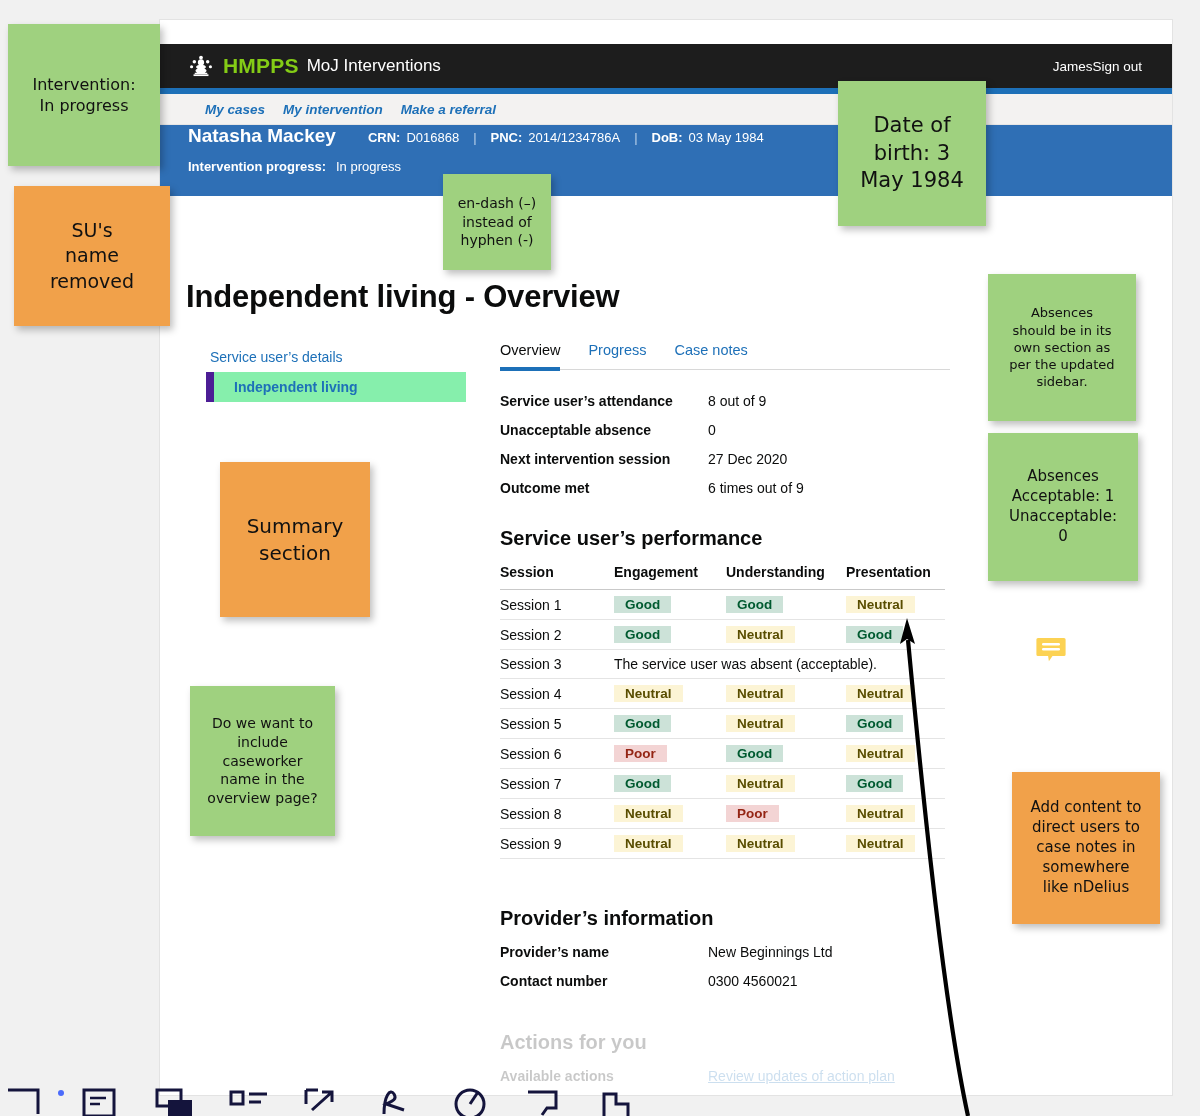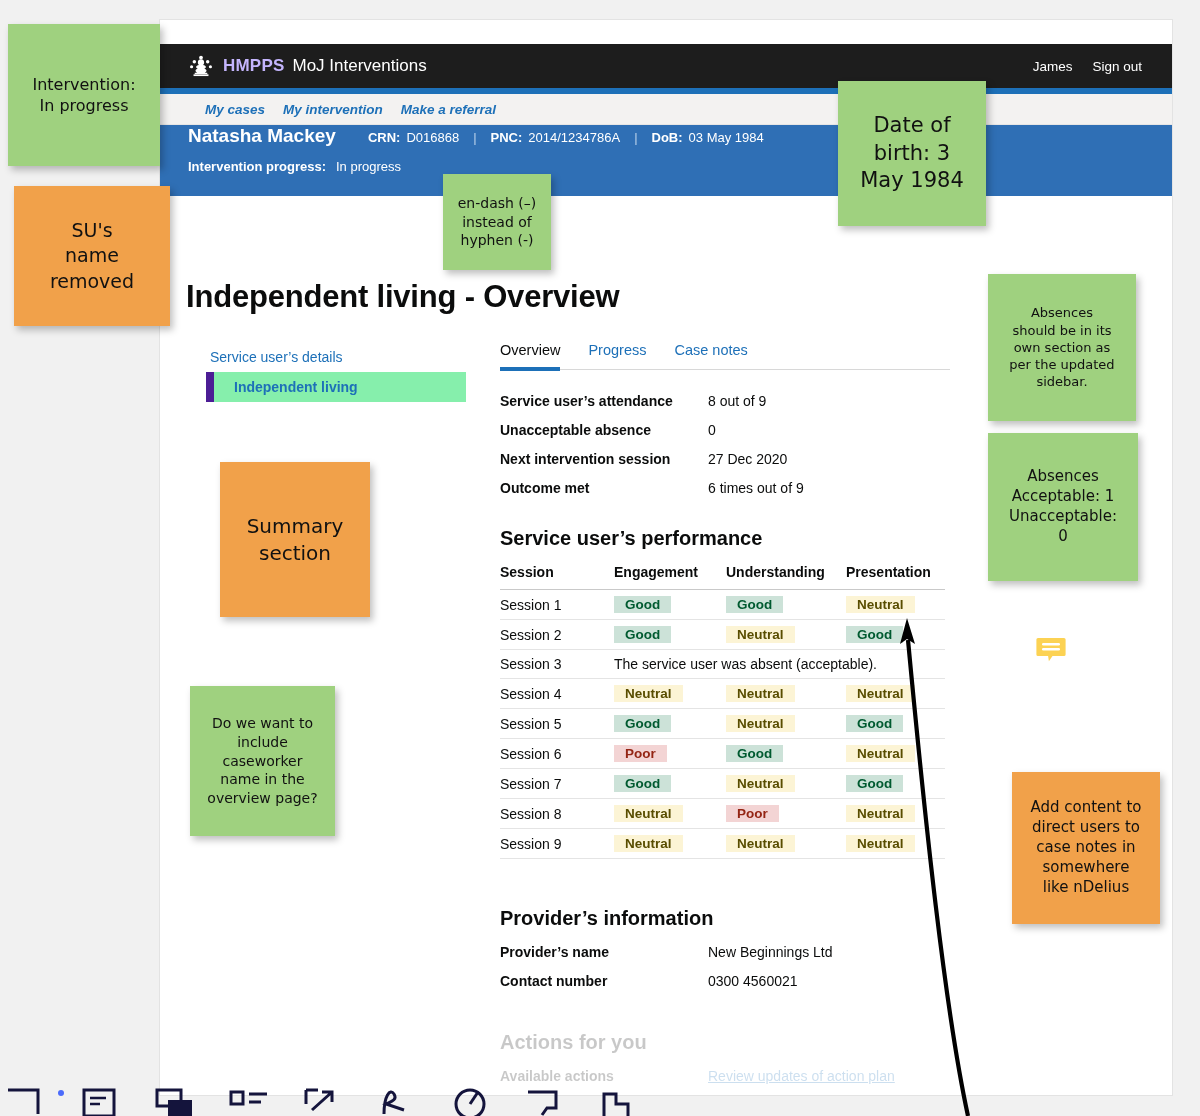--- a/index.html
+++ b/index.html
@@ -18,23 +18,23 @@
     overflow:hidden;
   }
   
   .masthead{
     position:absolute;left:0;top:24px;width:1012px;height:44px;
     background:#1d1d1d;
     display:flex;align-items:center;
   }
   .masthead-left{display:flex;align-items:center;padding-left:28px;}
   .crown-icon{width:26px;height:22px;margin-right:9px;display:block;}
-  .brand-strong{color:#c4b5fd;font-size:17px;font-weight:bold;letter-spacing:.2px;}
+  .brand-strong{color:#84cc16;font-size:21px;font-weight:bold;letter-spacing:.2px;}
   .brand-light{color:#fff;font-size:17px;font-weight:normal;margin-left:8px;}
-  .masthead-right{margin-left:auto;padding-right:30px;display:flex;gap:20px;}
+  .masthead-right{margin-left:auto;padding-right:30px;display:flex;}
   .masthead-right span{color:#ffffff;font-size:13.5px;}
   .masthead-right a{color:#ffffff;font-size:13.5px;text-decoration:none;}
   .blue-rule{
     position:absolute;left:0;top:68px;width:1012px;height:6px;background:#1d70b8;
   }
   
   .subnav{
     position:absolute;left:0;top:74px;width:1012px;height:30px;
     background:#f3f2f1;border-bottom:1px solid #e7e6e5;
     display:flex;align-items:center;padding-left:45px;gap:18px;font-style:italic;

